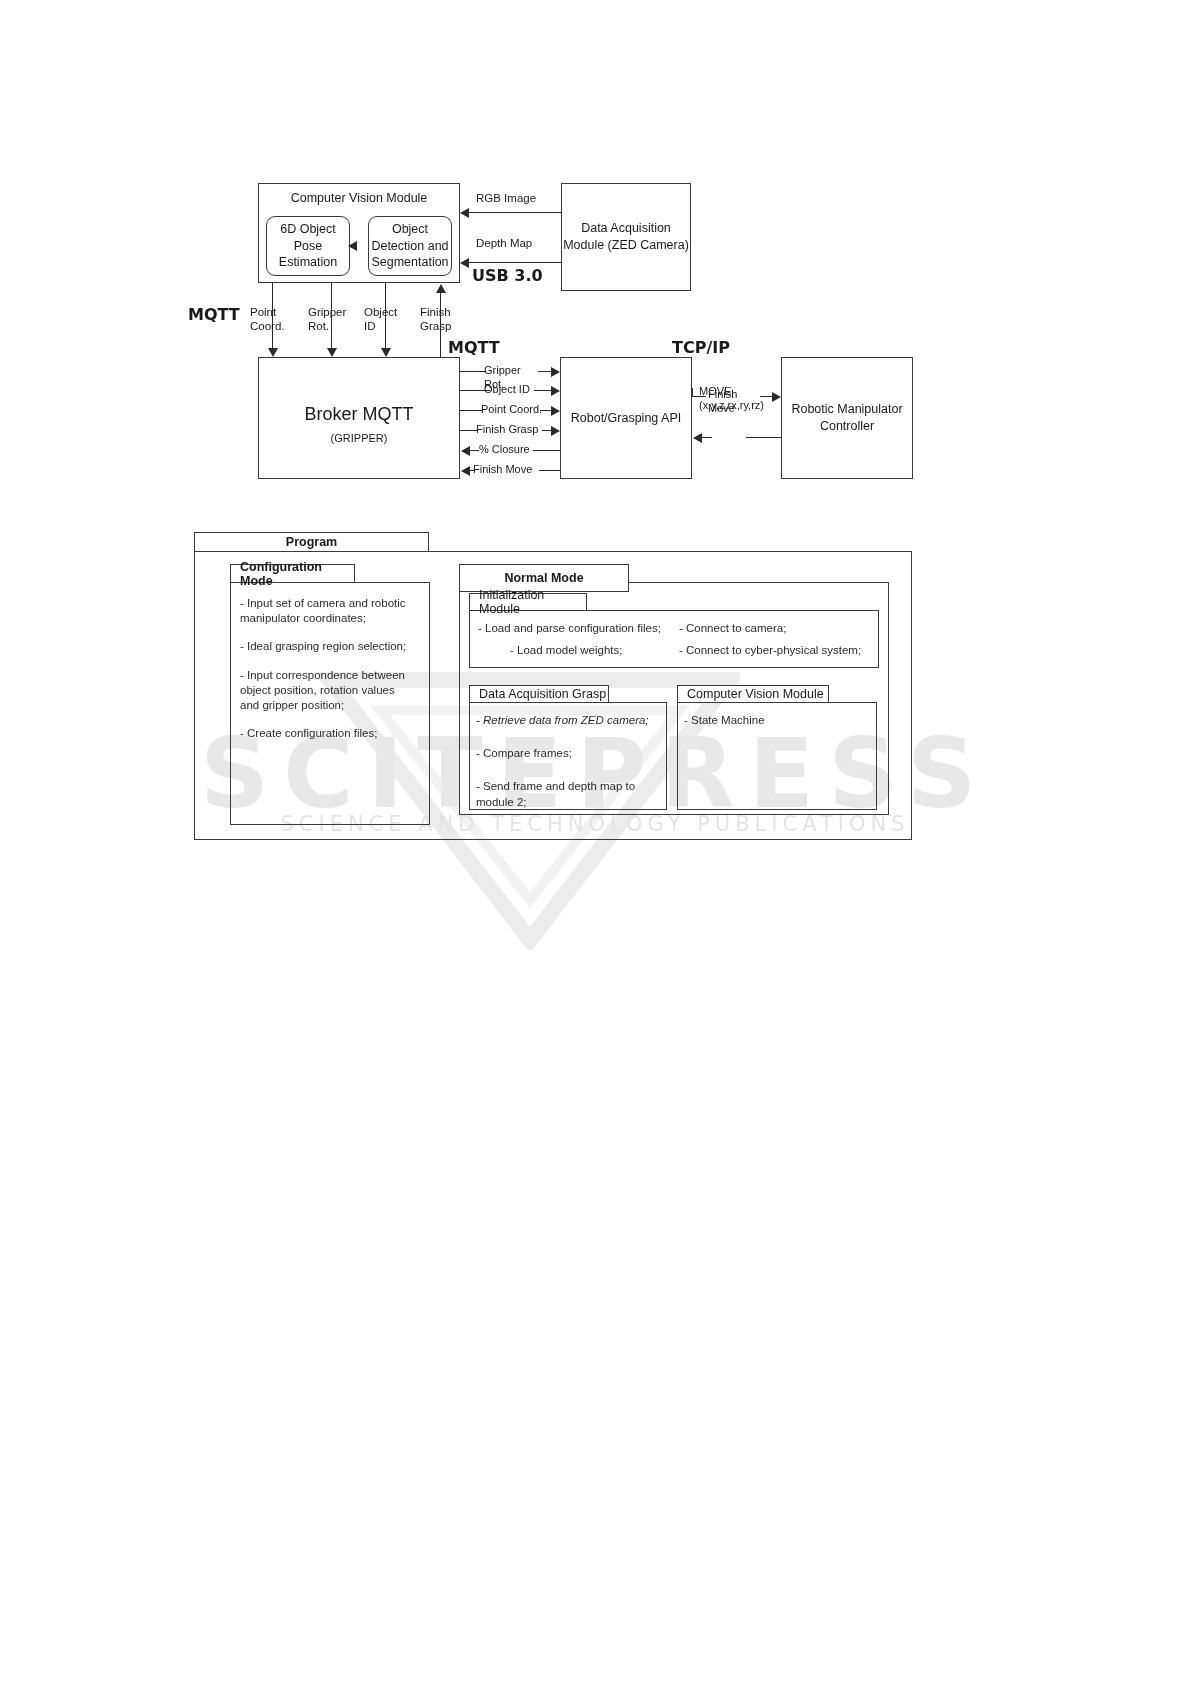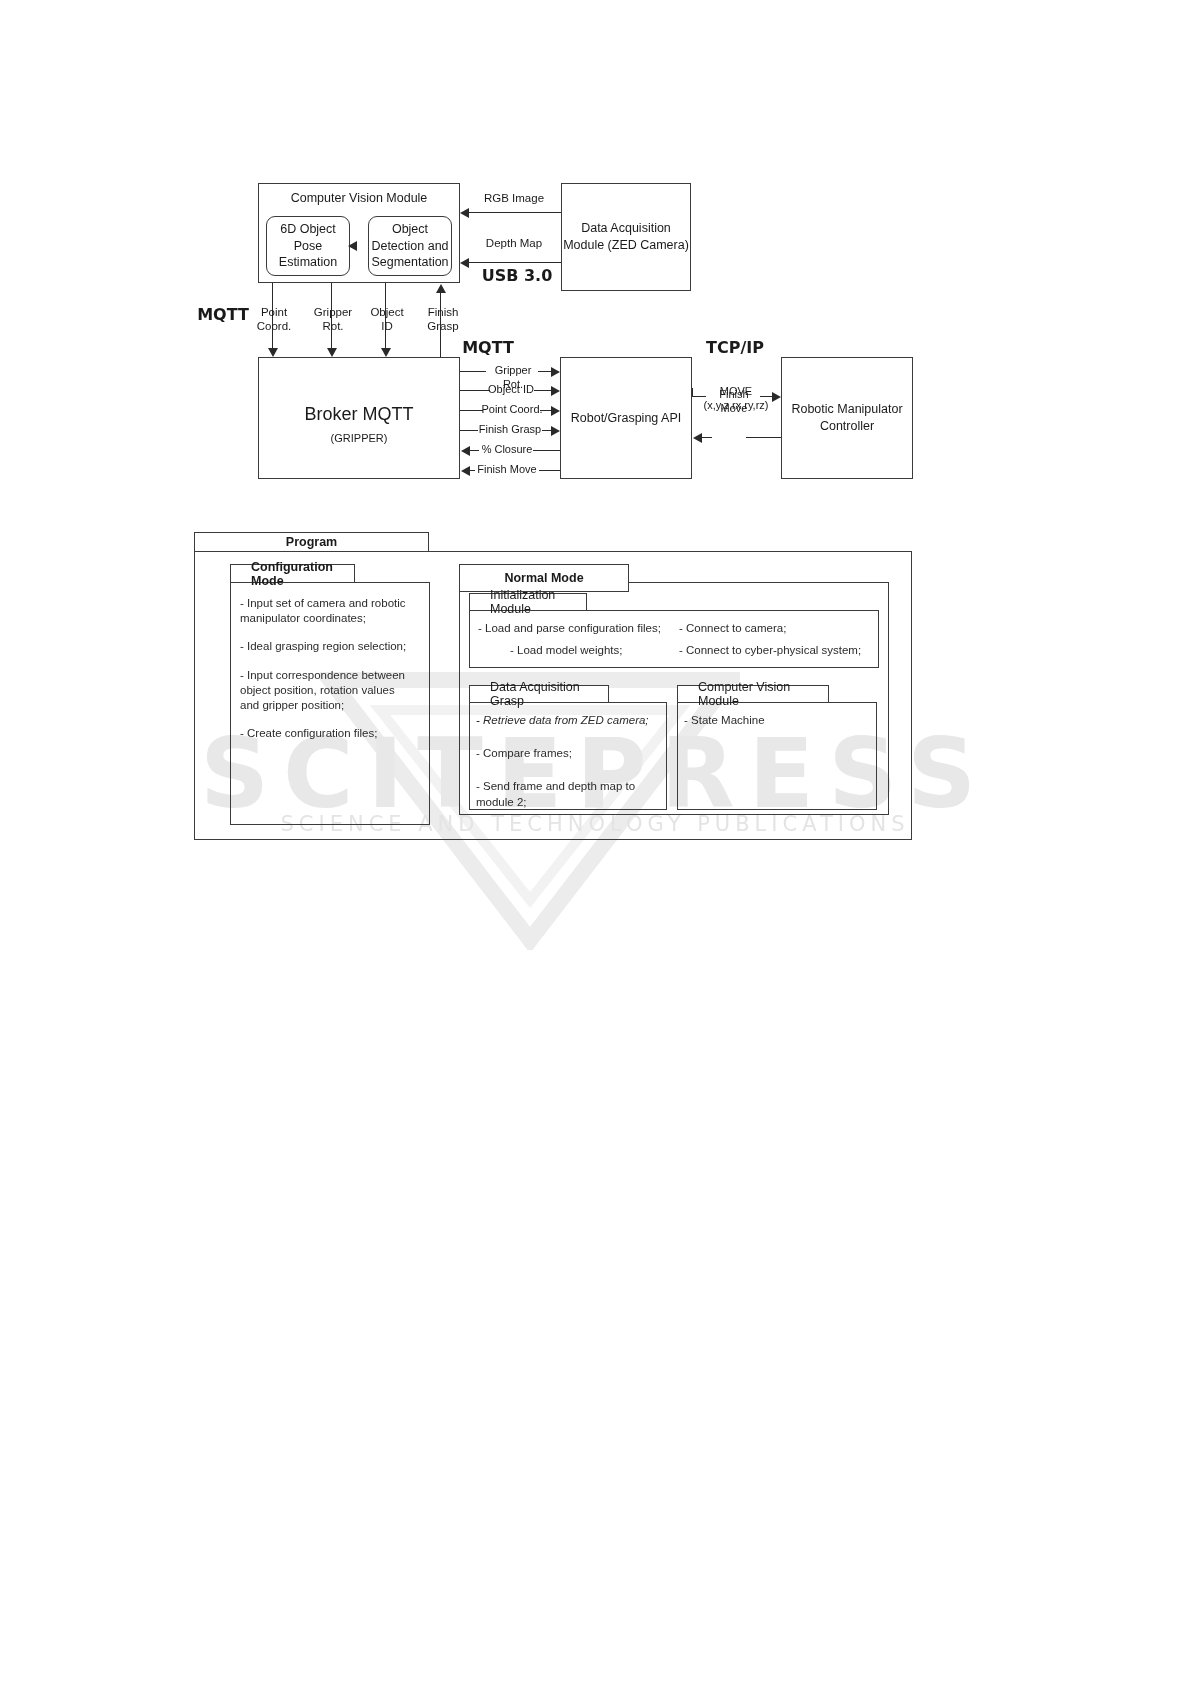--- a/index.html
+++ b/index.html
@@ -71,21 +71,20 @@
     position: absolute;
     top: 6px; left: 0; width: 100%;
     text-align: center;
     font-size: 12.5px;
   }
   .lbl {
     position: absolute;
     font-size: 11.5px;
     line-height: 1.25;
     color: #1a1a1a;
-    text-align: center;
     z-index: 4;
     white-space: pre-line;
   }
   .lbl.bold {
     font-weight: bold;
     font-size: 16px;
     font-family: "DejaVu Sans", sans-serif;
   }
   .lbl.small { font-size: 11px; }
   .vline, .hline {
@@ -124,21 +123,21 @@
     position: absolute;
     box-sizing: border-box;
     border: 1px solid #3b3b3b;
     background: #ffffff;
     display: flex;
     align-items: center;
     justify-content: center;
     font-size: 12.5px;
     z-index: 5;
   }
-  .pkg-tab.leftish { justify-content: flex-start; padding-left: 20px; }
+  .pkg-tab.leftish { justify-content: flex-start; padding-left: 9px; }
   .pkg-body {
     position: absolute;
     box-sizing: border-box;
     border: 1px solid #3b3b3b;
     background: transparent;
     z-index: 2;
   }
   .pkg-text {
     position: absolute;
     font-size: 11.5px;

